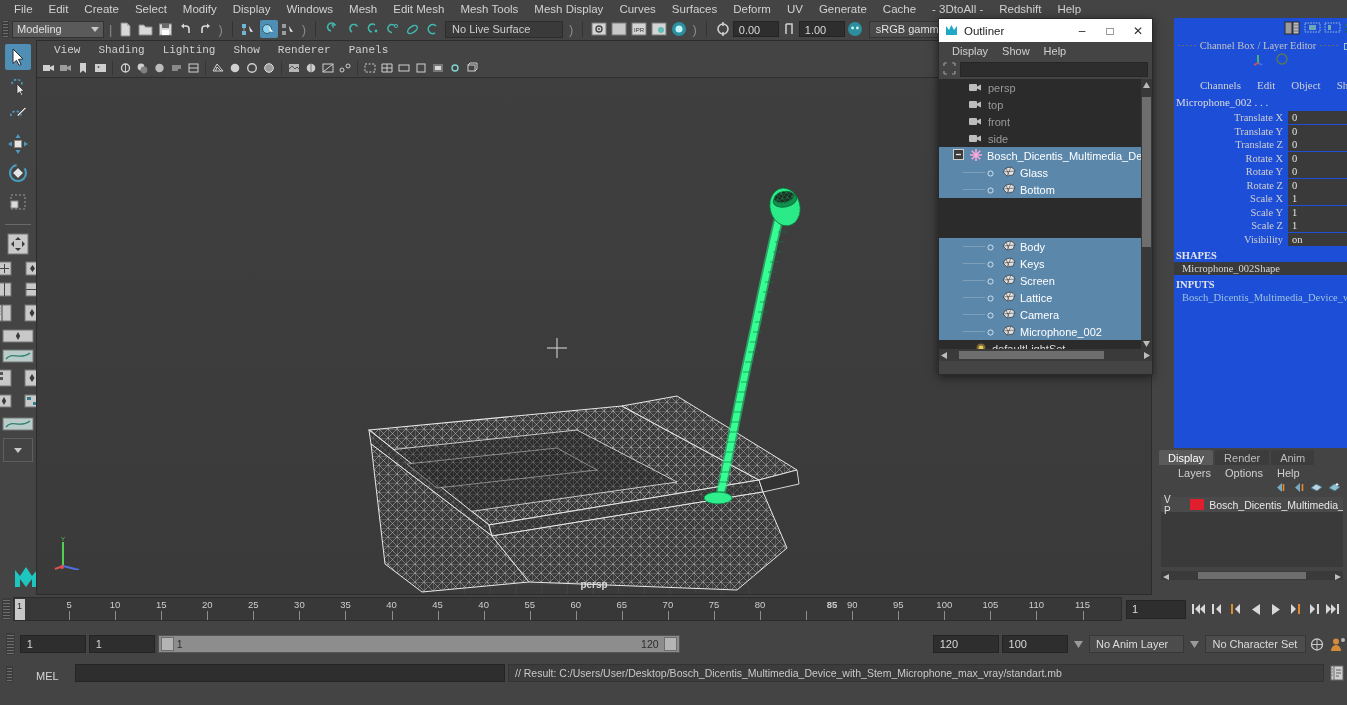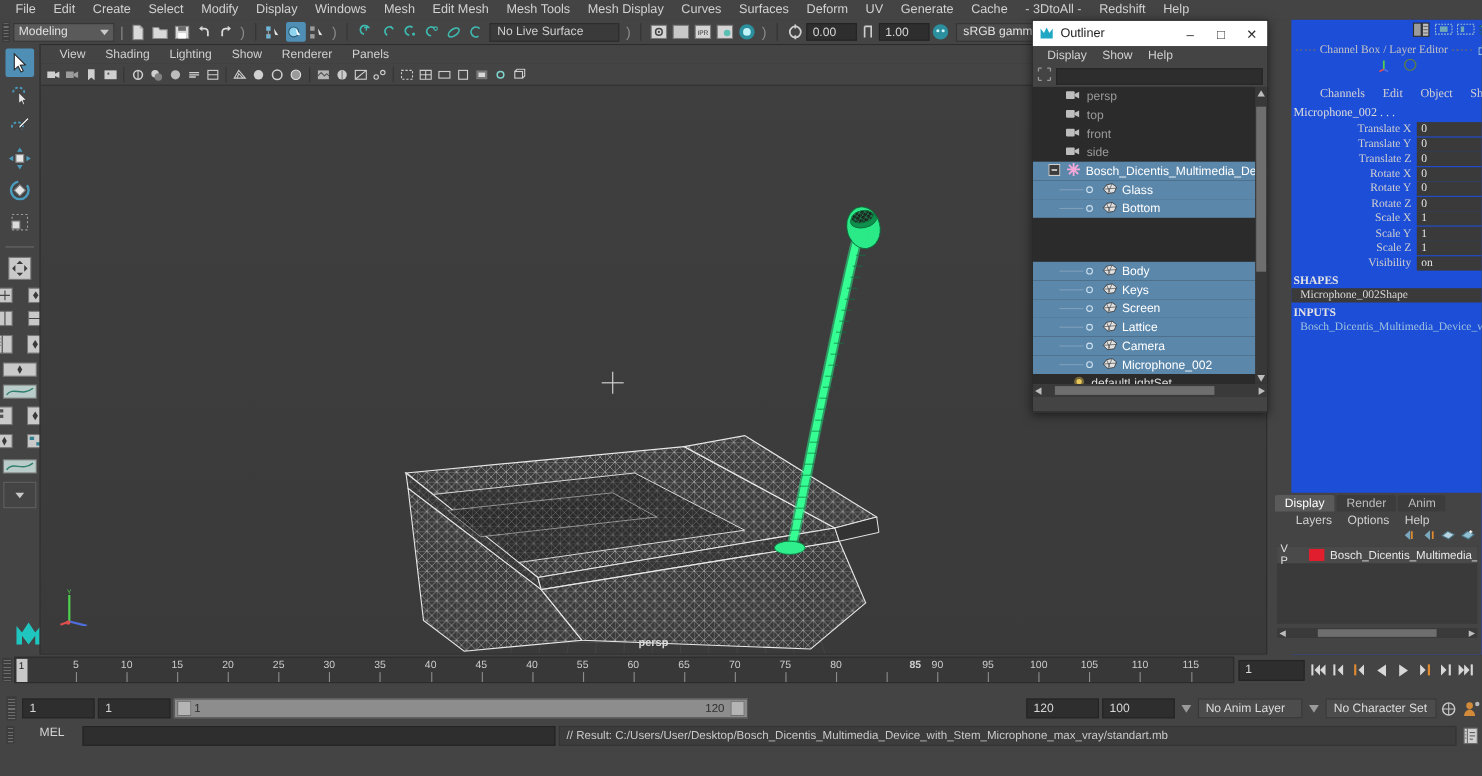--- a/index.html
+++ b/index.html
@@ -68,21 +68,21 @@
   .tcsmall{ width:26px;height:17px;margin-bottom:2px;display:flex;align-items:center;justify-content:center;}
 
   
   .vpwrap{
     position:absolute; left:36px; top:40px; width:1116px; height:555px;
     background:#3c3c3c; border:1px solid #2c2c2c;
   }
   .vpmenu{
     height:17px; background:#444444; display:flex; align-items:center; padding-left:8px;
   }
-  .vpmenu .vm{ padding:0 9px; font-size:11px; color:#d0d0d0; }
+  .vpmenu .vm{ padding:0 9px; font-size:11px; color:#d0d0d0;font-family:Liberation Mono, monospace; }
   .vptoolbar{
     height:20px; background:#444444; display:flex; align-items:center; padding-left:4px; gap:1px;
     border-bottom:1px solid #2e2e2e;
   }
   .vicon{ width:16px;height:16px;display:flex;align-items:center;justify-content:center;border-radius:2px;}
   .vsep{ width:1px;height:14px;background:#353535;margin:0 3px;}
   .canvas{
     position:relative; width:100%; height:516px; overflow:hidden;
     background:#3d3d3d;
   }
@@ -186,21 +186,21 @@
            display:flex; align-items:center; justify-content:space-between; padding:0 2px; }
   .rs-handle{ width:13px;height:14px;background:#b4b4b4;border:1px solid #6e6e6e;}
   .rs-lbl{ font-size:10.5px; color:#2e2e2e; }
   .combo2{ width:98px;height:18px;background:#4c4c4c;border:1px solid #373737;
            display:flex;align-items:center;padding-left:6px;color:#dcdcdc;font-size:11px;}
   .combo2arrow{ width:16px;height:18px;display:flex;align-items:center;justify-content:center;}
 
   
   .cmdline{
     position:absolute; left:0; top:660px; width:1347px; height:22px; background:#444444;
-    display:flex; align-items:flex-start; gap:3px; padding-left:6px;
+    display:flex; align-items:flex-end; gap:3px; padding-left:6px;
   }
   .mel-lbl{ width:44px; font-size:11px; color:#d6d6d6; padding-left:8px; }
   .mel-in{ width:430px;height:18px;background:#2e2e2e;border:1px solid #242424; }
   .mel-out{ flex:1;height:18px;background:#3c3c3c;border:1px solid #333;
             display:flex;align-items:center;padding-left:6px;color:#c9c9c9;font-size:10.5px;
             white-space:nowrap; overflow:hidden; }
   .cmd-ic{ width:20px;height:18px;display:flex;align-items:center;justify-content:center;}
 
   .helpline{
     position:absolute; left:0; top:684px; width:1347px; height:21px; background:#444444;

